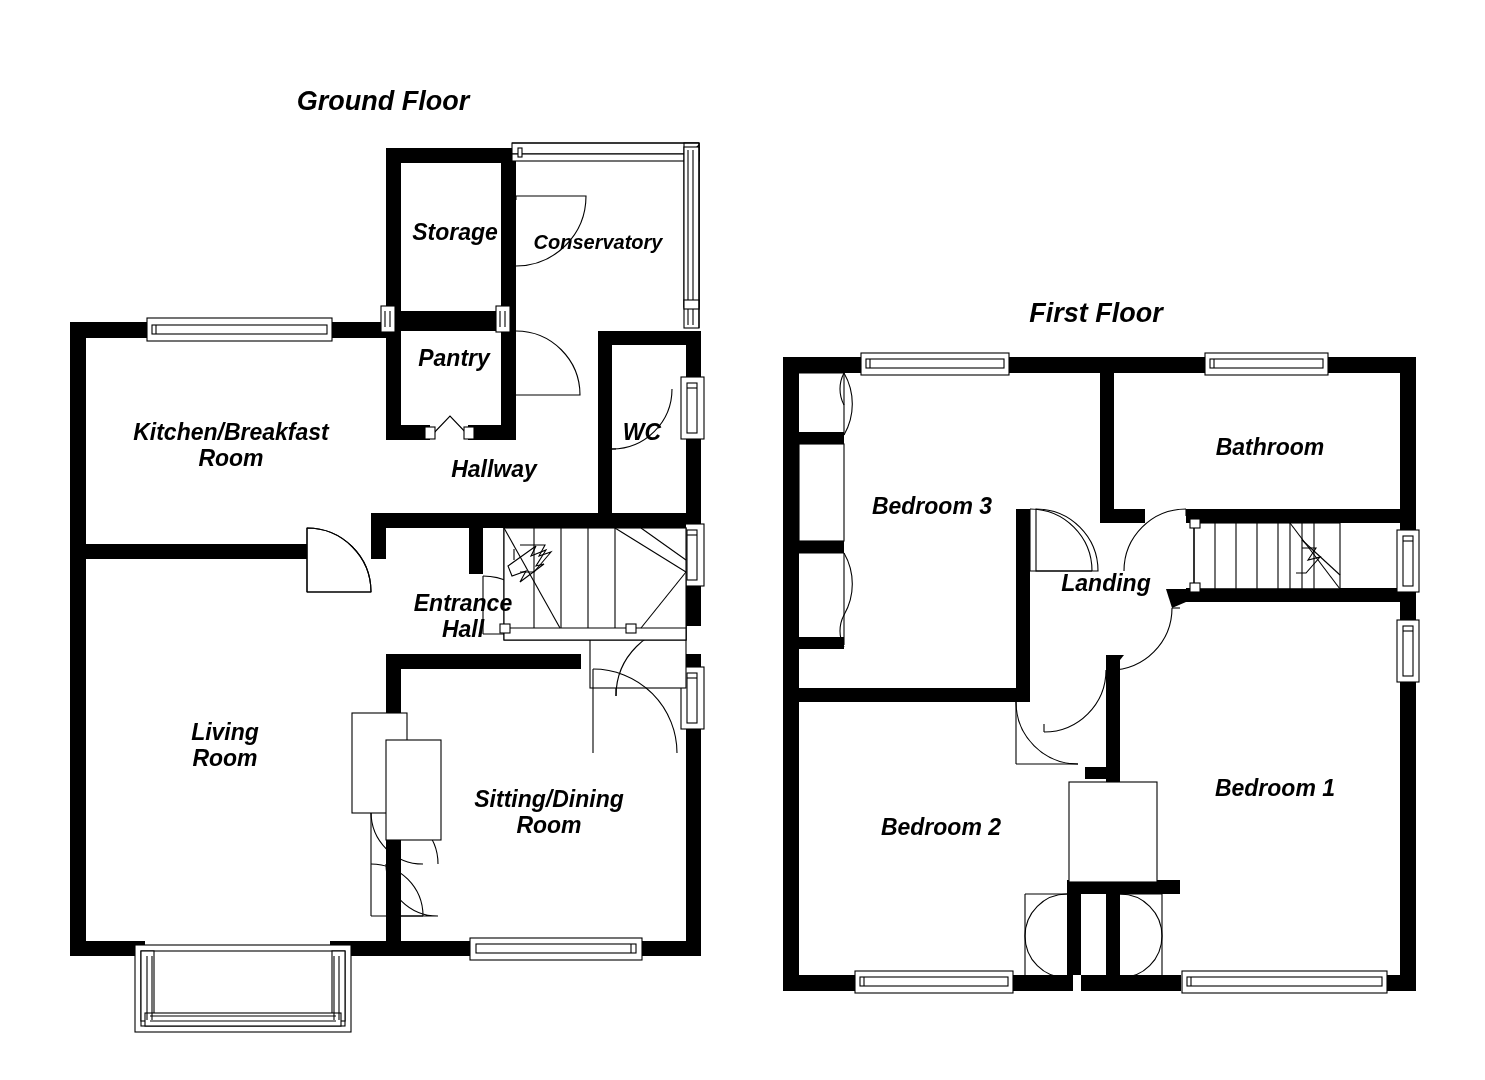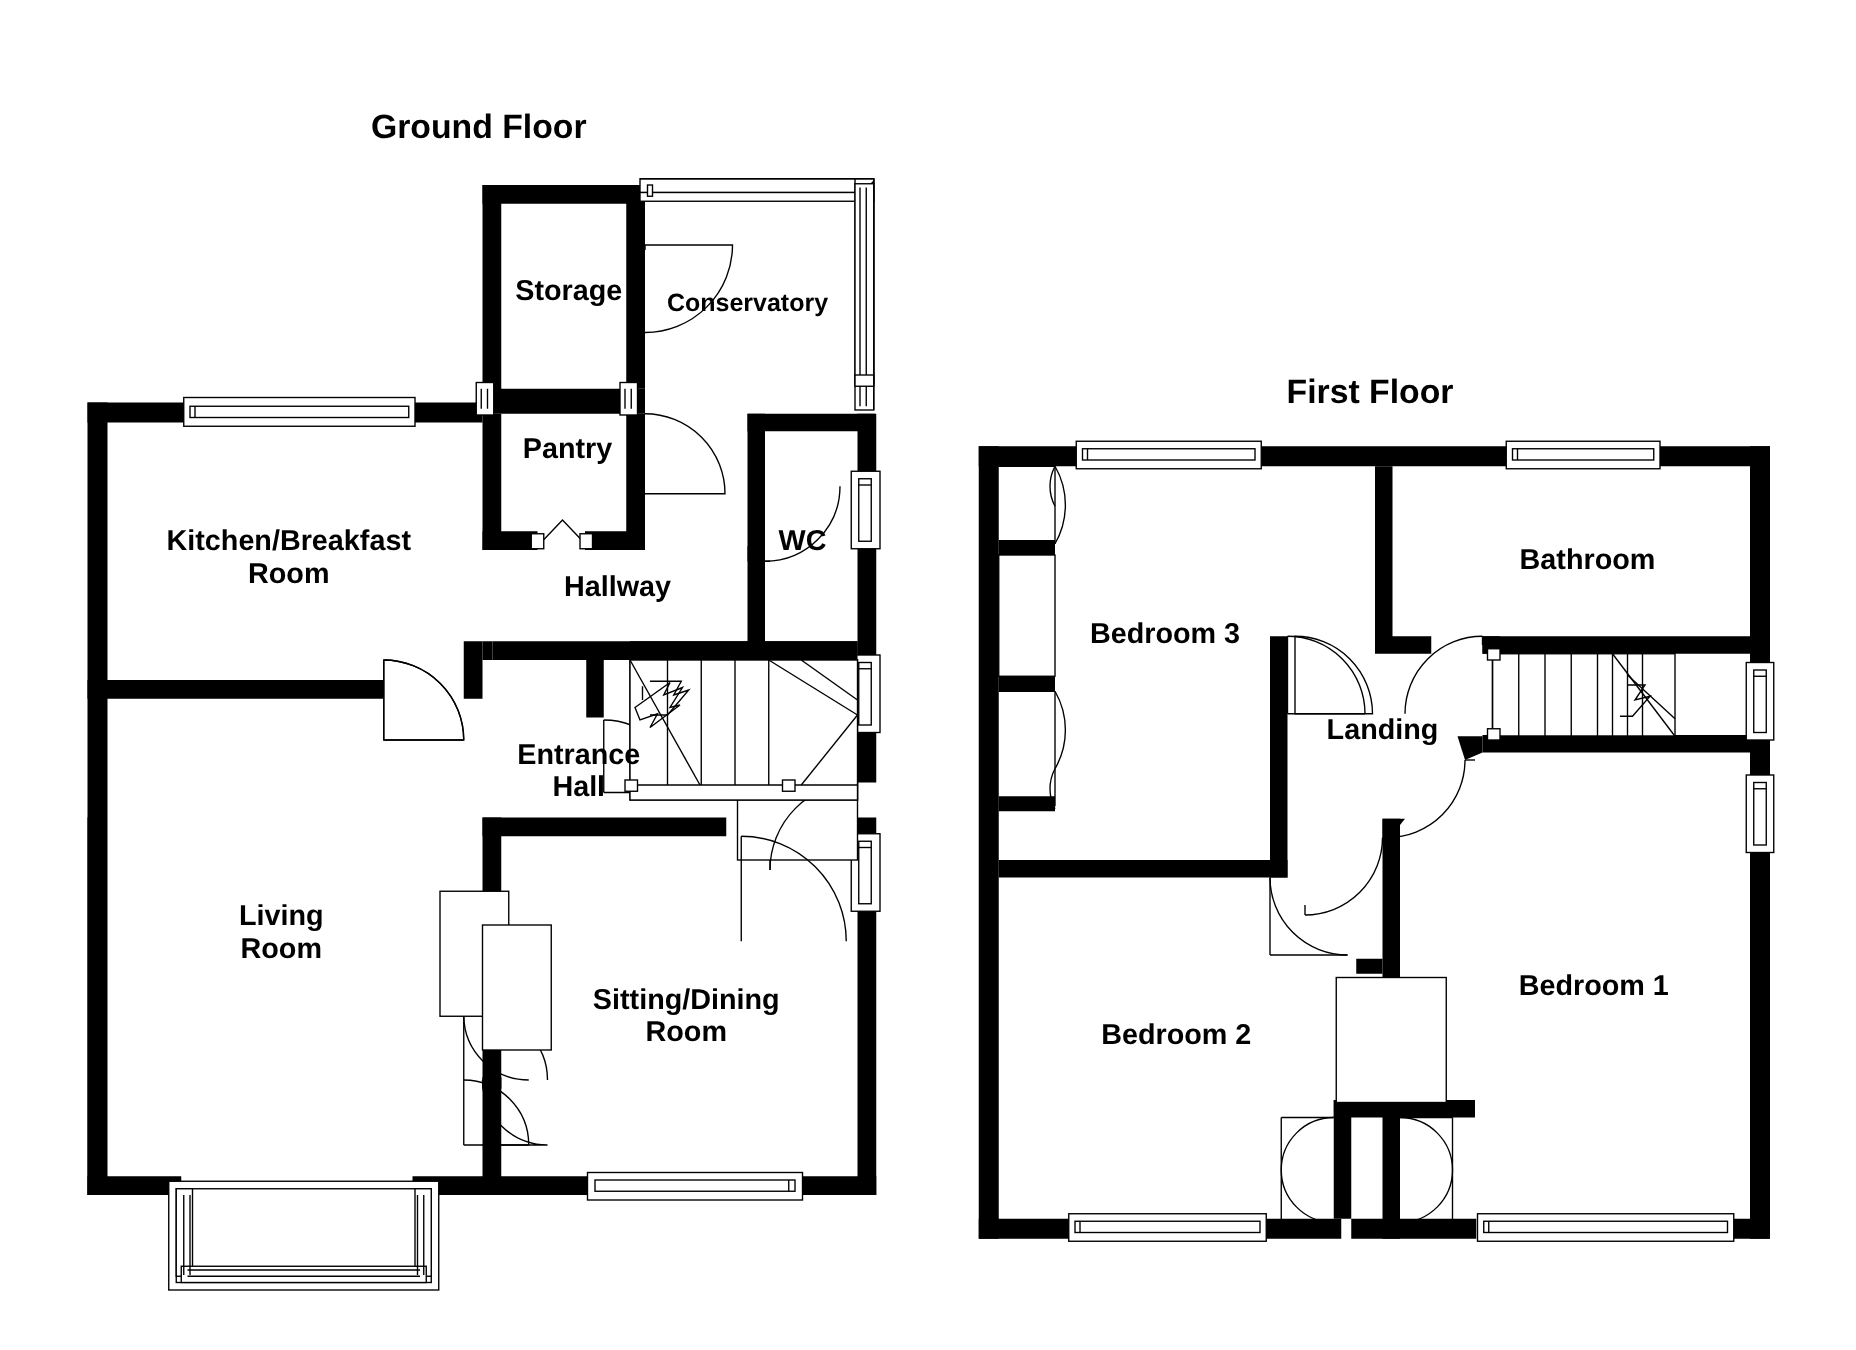--- a/index.html
+++ b/index.html
@@ -12,20 +12,21 @@
     height: 1080px;
     font-family: "Liberation Sans", sans-serif;
     position: relative;
     overflow: hidden;
   }
   #plan-root {
     position: absolute;
     left: 0; top: 0;
     width: 1271px;
     height: 1080px;
+    font-style: italic;
   }
   svg.floorplan {
     display: block;
     width: 1485px;
     height: 1080px;
   }
   .floor-title {
     font-family: "Liberation Sans", sans-serif;
     font-weight: bold;
     font-size: 27px;

